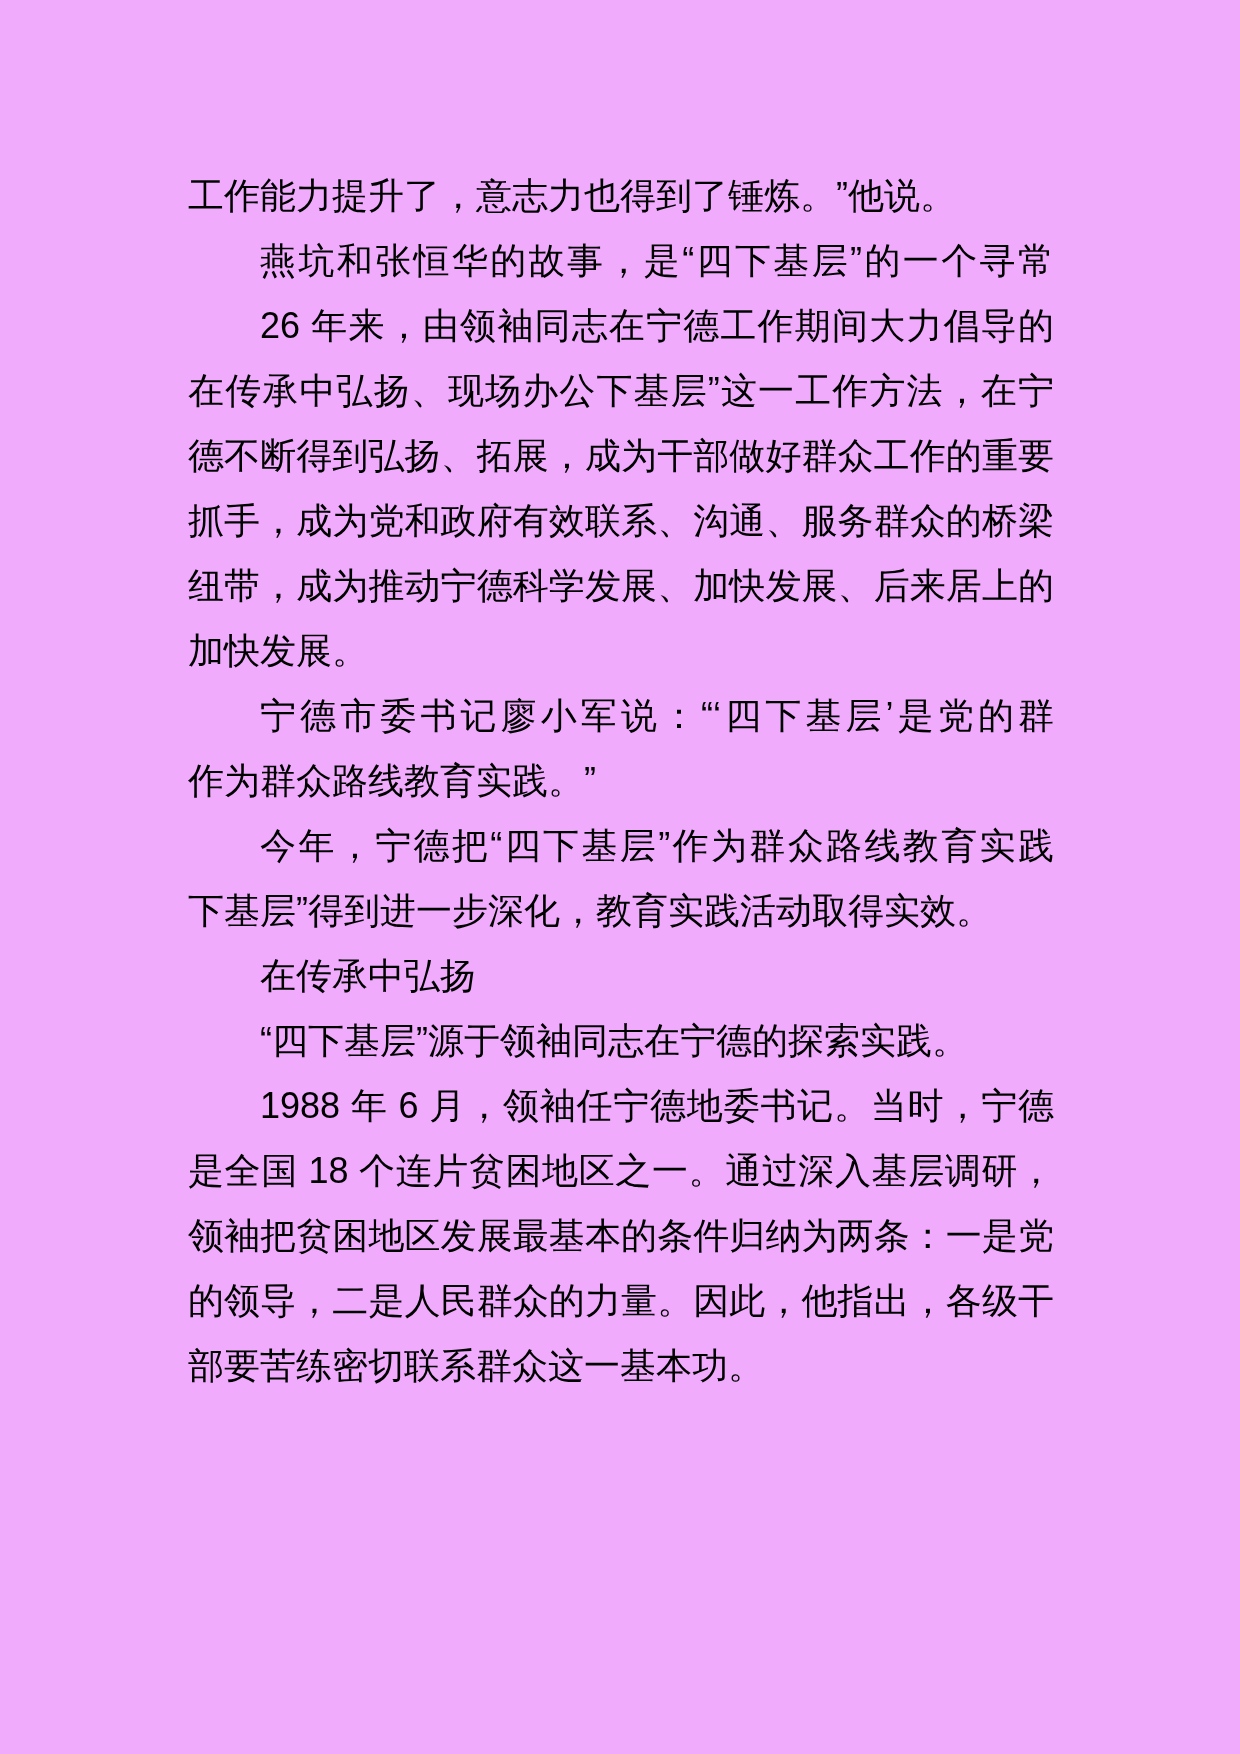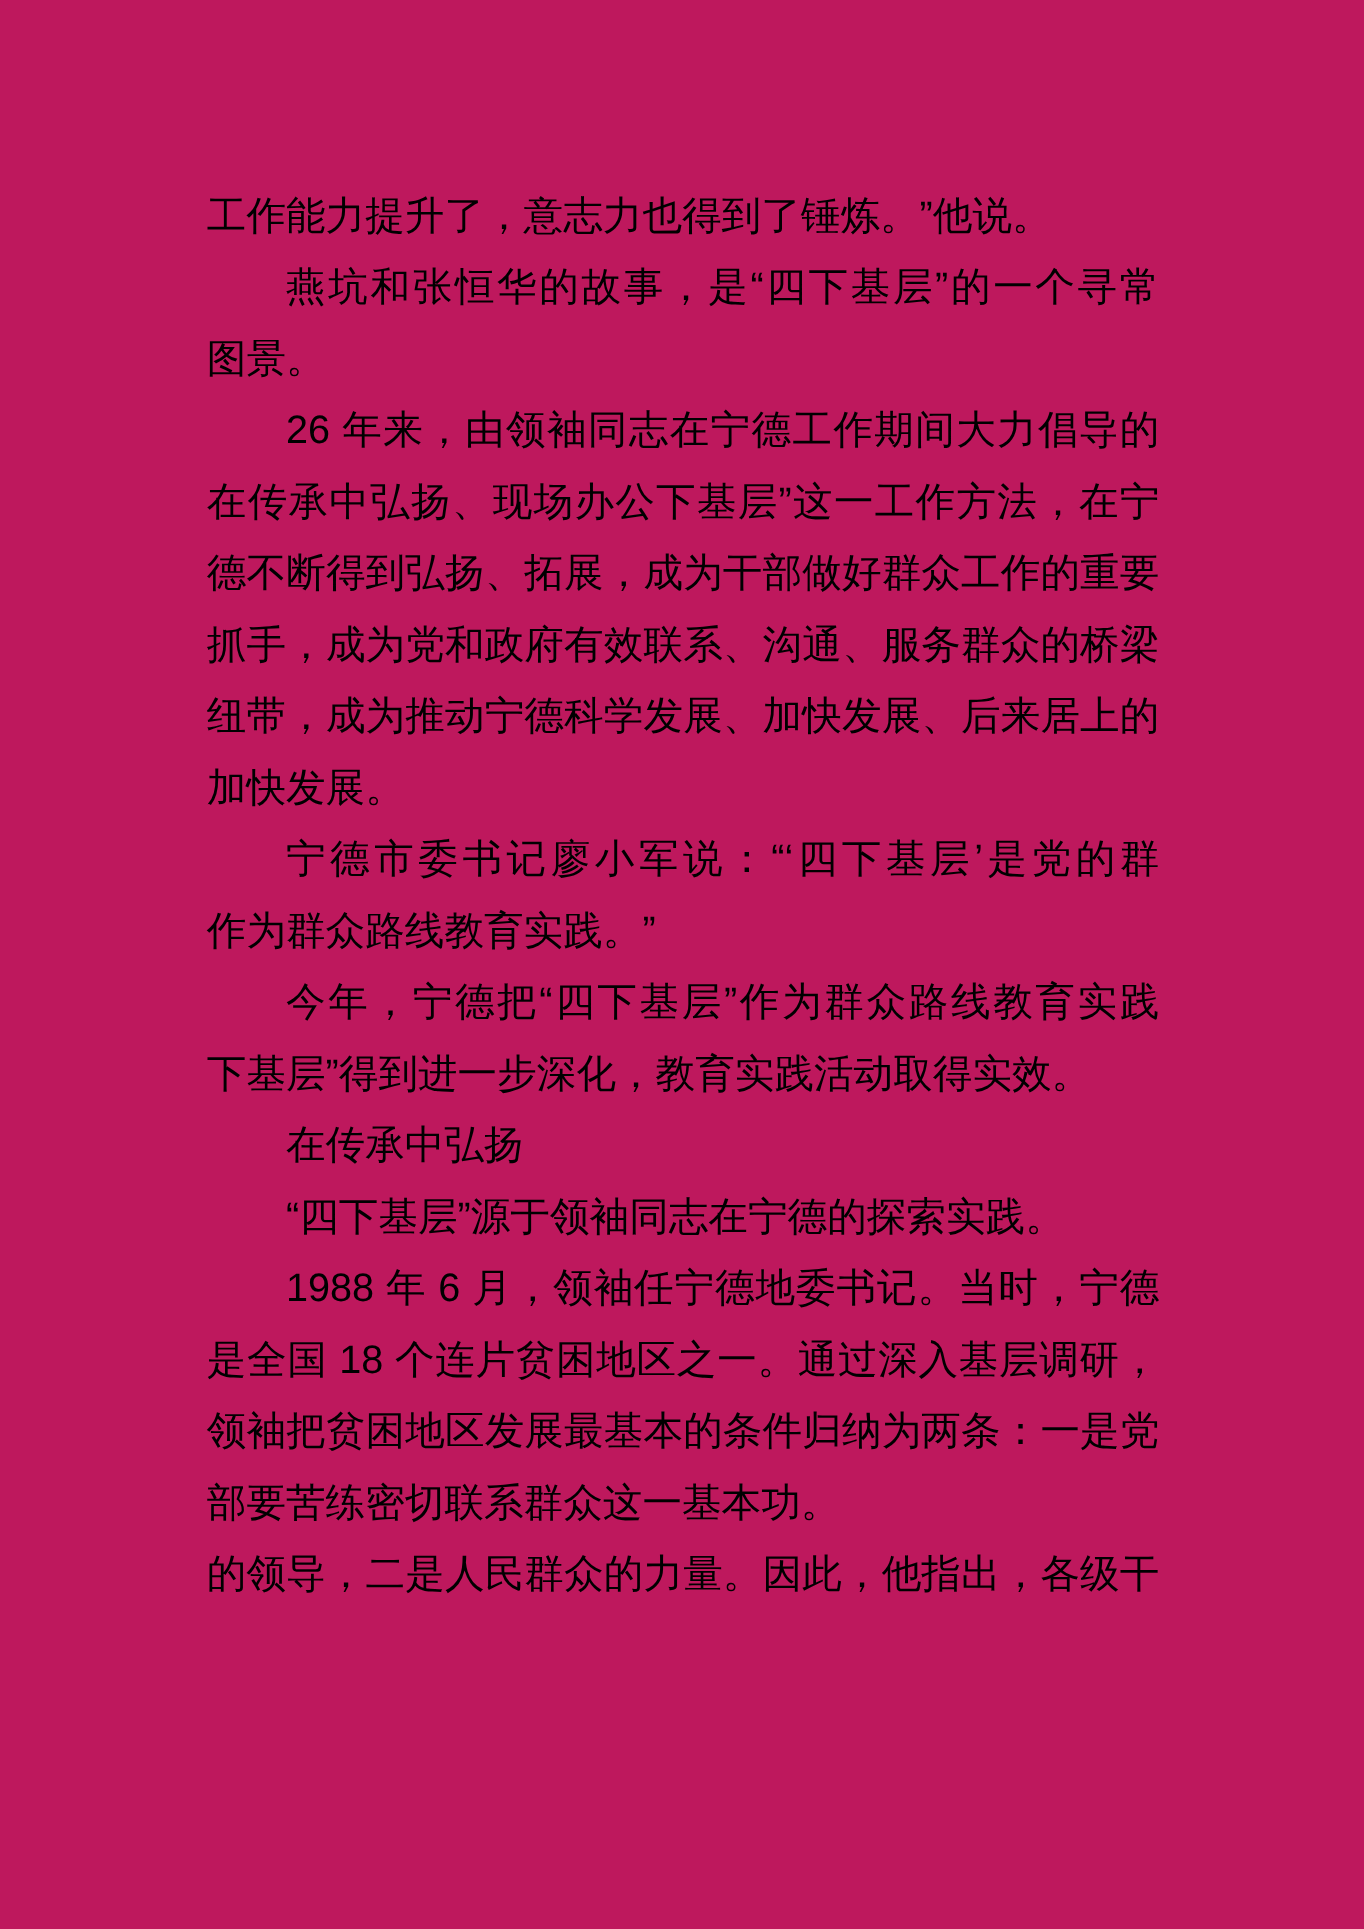--- a/index.html
+++ b/index.html
@@ -34,36 +34,35 @@
     text-indent: 2em;
   }
   .line.fill {
     text-align: justify;
     text-align-last: justify;
   }
 </style>
 </head>
 <body>
 
-<div class="page" style="background: #be185d;">
+<div class="page" style="background: #f0abfc;">
   <div class="text-block" id="text-block" style="color: rgb(0, 0, 0);">
       <div class="line">工作能力提升了，意志力也得到了锤炼。”他说。</div>
       <div class="line indent fill">燕坑和张恒华的故事，是“四下基层”的一个寻常</div>
-      <div class="line">图景。</div>
       <div class="line indent fill">26 年来，由领袖同志在宁德工作期间大力倡导的</div>
       <div class="line fill">在传承中弘扬、现场办公下基层”这一工作方法，在宁</div>
       <div class="line fill">德不断得到弘扬、拓展，成为干部做好群众工作的重要</div>
       <div class="line fill">抓手，成为党和政府有效联系、沟通、服务群众的桥梁</div>
       <div class="line fill">纽带，成为推动宁德科学发展、加快发展、后来居上的</div>
       <div class="line">加快发展。</div>
       <div class="line indent fill">宁德市委书记廖小军说：“‘四下基层’是党的群</div>
       <div class="line">作为群众路线教育实践。”</div>
       <div class="line indent fill">今年，宁德把“四下基层”作为群众路线教育实践</div>
       <div class="line">下基层”得到进一步深化，教育实践活动取得实效。</div>
       <div class="line indent">在传承中弘扬</div>
       <div class="line indent">“四下基层”源于领袖同志在宁德的探索实践。</div>
       <div class="line indent fill">1988 年 6 月，领袖任宁德地委书记。当时，宁德</div>
       <div class="line fill">是全国 18 个连片贫困地区之一。通过深入基层调研，</div>
       <div class="line fill">领袖把贫困地区发展最基本的条件归纳为两条：一是党</div>
+      <div class="line fill">的领导，二是人民群众的力量。因此，他指出，各级干</div>
       <div class="line">部要苦练密切联系群众这一基本功。</div>
-      <div class="line fill">的领导，二是人民群众的力量。因此，他指出，各级干</div>
     </div>
 </div>
 
 </body></html>

